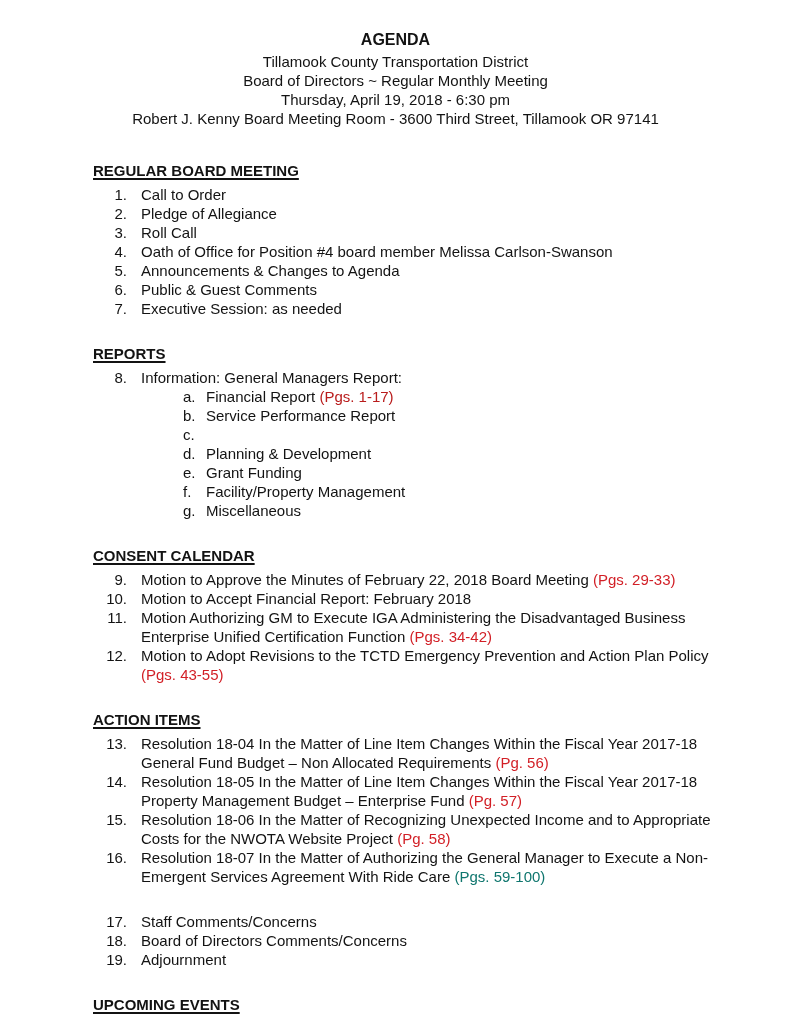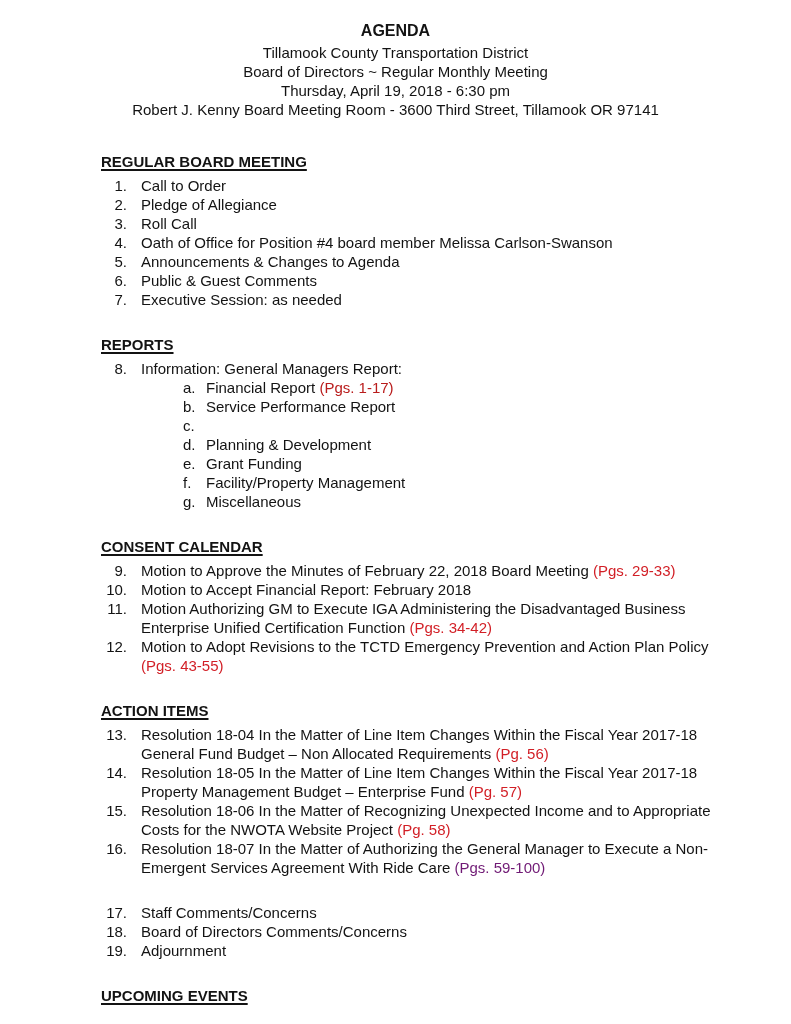--- a/index.html
+++ b/index.html
@@ -18,21 +18,21 @@
   }
   .doc {
     padding-top: 21px;
   }
   .doc-header {
     text-align: center;
   }
   .doc-title {
     font-size: 16px;
     font-weight: bold;
-    margin: 0 0 2px 0;
+    margin: 9px 0 2px 0;
     line-height: 20px;
   }
   .hline {
     line-height: 19px;
   }
   .content {
     margin-left: 93px;
     margin-right: 64px;
   }
   .sec {
@@ -40,21 +40,21 @@
   }
   .sec:first-child {
     margin-top: 33px;
   }
   .sec-title {
     font-size: 15px;
     font-weight: bold;
     text-decoration: underline;
     text-decoration-thickness: 2px;
     text-underline-offset: 2px;
-    margin: 0 0 5px 8px;
+    margin: 0 0 5px 0;
     line-height: 19px;
   }
   .item {
     display: flex;
     align-items: flex-start;
   }
   .num {
     flex: 0 0 34px;
     text-align: right;
   }
@@ -175,21 +175,21 @@
           <div class="item">
             <span class="num">14.</span>
             <div class="itxt"><span>Resolution 18-05 In the Matter of Line Item Changes Within the Fiscal Year 2017-18 Property Management Budget – Enterprise Fund </span><span class="red" style="color: rgb(210, 31, 38);">(Pg. 57)</span></div>
           </div>
           <div class="item">
             <span class="num">15.</span>
             <div class="itxt"><span>Resolution 18-06 In the Matter of Recognizing Unexpected Income and to Appropriate Costs for the NWOTA Website Project </span><span class="red" style="color: rgb(210, 31, 38);">(Pg. 58)</span></div>
           </div>
           <div class="item">
             <span class="num">16.</span>
-            <div class="itxt"><span>Resolution 18-07 In the Matter of Authorizing the General Manager to Execute a Non-Emergent Services Agreement With Ride Care </span><span class="red" style="color: #701a75;">(Pgs. 59-100)</span></div>
+            <div class="itxt"><span>Resolution 18-07 In the Matter of Authorizing the General Manager to Execute a Non-Emergent Services Agreement With Ride Care </span><span class="red" style="color: #0f766e;">(Pgs. 59-100)</span></div>
           </div>
         </section>
         <section class="sec">
           <div class="item">
             <span class="num">17.</span>
             <div class="itxt"><span>Staff Comments/Concerns</span></div>
           </div>
           <div class="item">
             <span class="num">18.</span>
             <div class="itxt"><span>Board of Directors Comments/Concerns</span></div>

